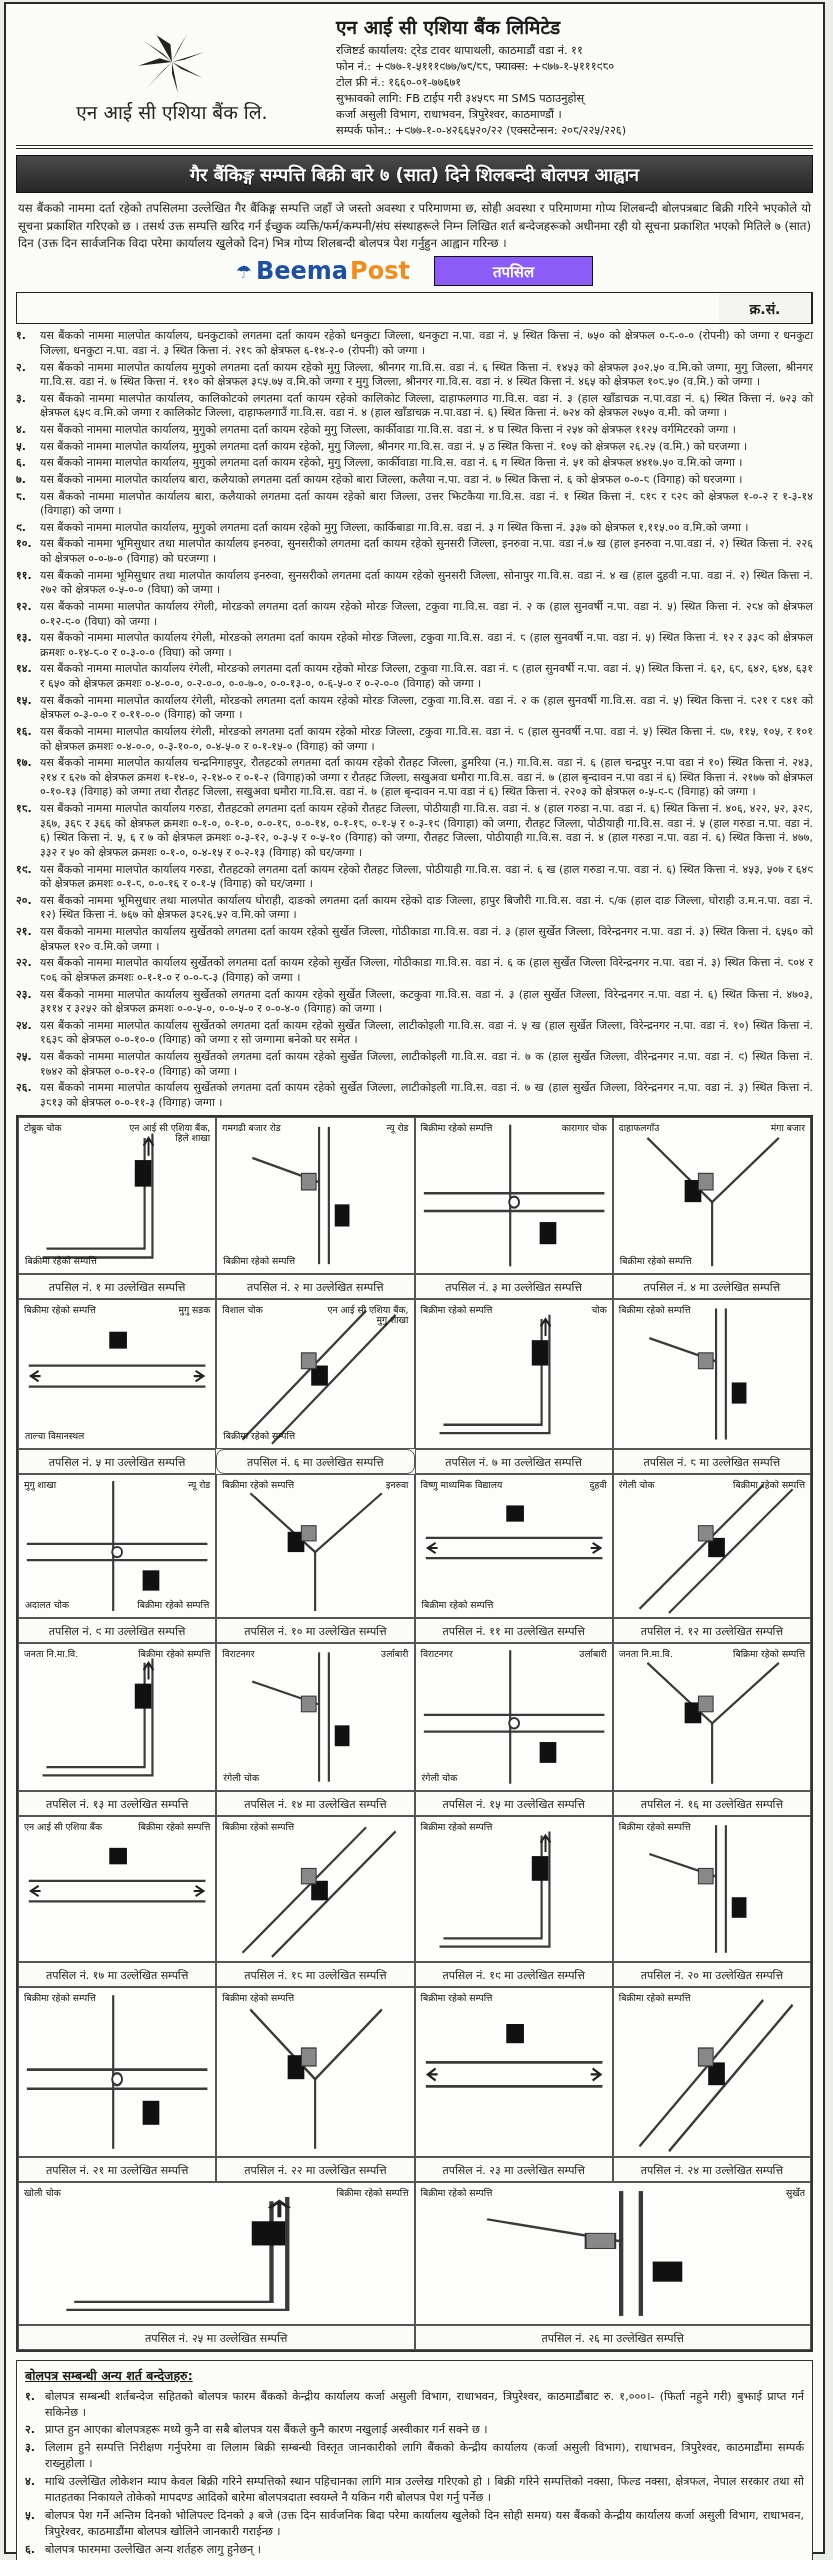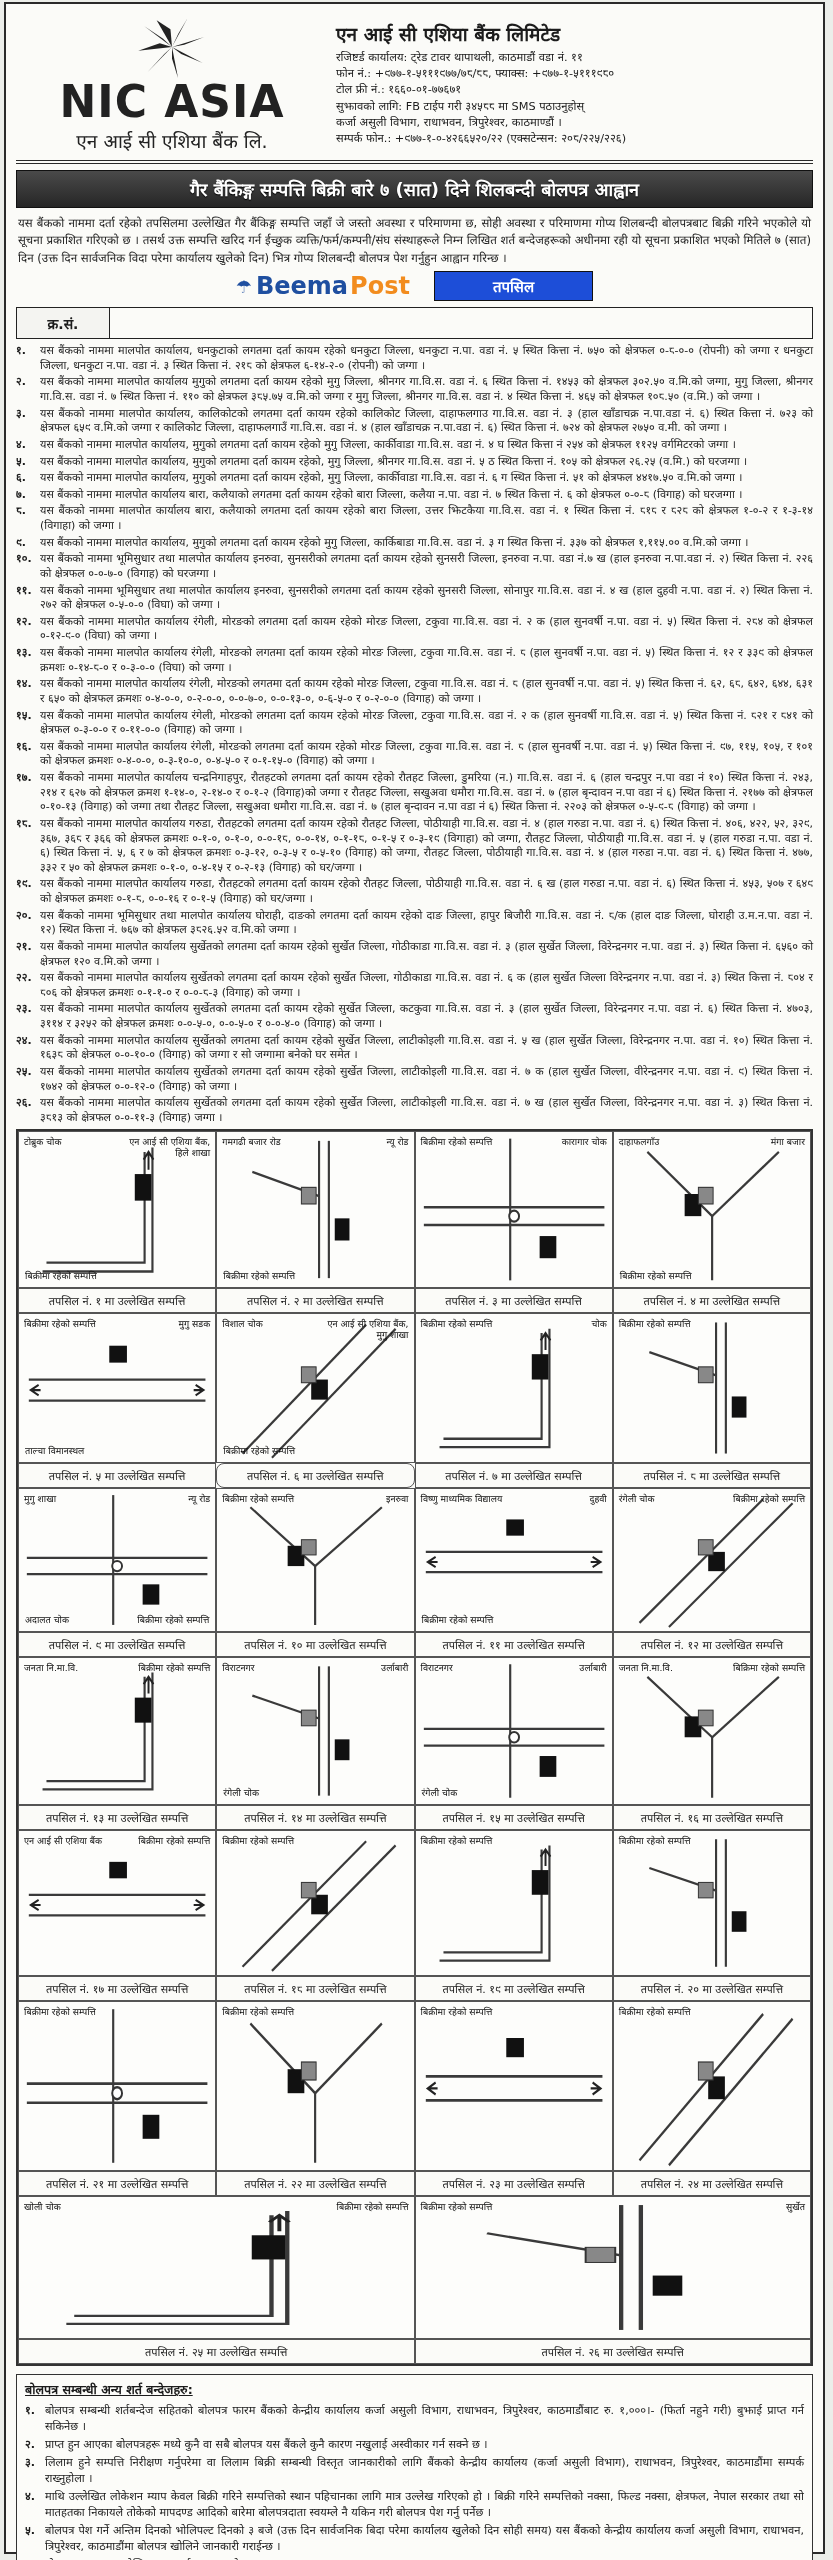--- a/index.html
+++ b/index.html
@@ -30,23 +30,23 @@
     color:#fff;text-align:center;font-size:18px;font-weight:bold;
     padding:6px 16px;border:1px solid #111;text-shadow:0 1px 1px #000;
   }
   
   .intro{font-size:11.6px;line-height:1.5;text-align:justify;margin:7px 2px 4px 2px;}
   .stamp-row{display:flex;justify-content:center;align-items:center;gap:24px;margin:2px 0 6px 0;}
   .beema{font-size:24px;font-weight:bold;display:flex;align-items:center;gap:2px;}
   .beema .b1{color:#1f4fa0;}
   .beema .b2{color:#f28c1e;}
   .umbrella{color:#1f4fa0;font-size:18px;margin-right:2px;}
-  .tapasil-box{background:#1d4ed8;color:#fff;font-size:15px;font-weight:bold;padding:4px 58px;border:1px solid #111;}
-  
-  .tbl-head{display:flex;border:1px solid #222;height:30px;}
+  .tapasil-box{background:#8b5cf6;color:#fff;font-size:15px;font-weight:bold;padding:4px 58px;border:1px solid #111;}
+  
+  .tbl-head{display:flex;border:1px solid #222;height:30px;justify-content:flex-end;}
   .sn-cell{width:92px;flex:none;display:flex;align-items:center;justify-content:center;font-weight:bold;font-size:14px;border-right:1px solid #222;background:#f4f4f1;}
   .detail-cell{flex:1;background:linear-gradient(#484848,#232323);color:#fff;display:flex;align-items:center;justify-content:center;font-size:15px;font-weight:bold;text-shadow:0 1px 1px #000;}
   
   .items{margin:5px 0 4px 0;}
   .item{display:flex;font-size:11px;line-height:1.33;margin-bottom:2px;}
   .item .num{width:24px;flex:none;font-weight:bold;}
   .item .txt{flex:1;text-align:justify;}
   
   .maps{border:2px solid #333;margin-top:2px;}
   .map-row{display:flex;}
@@ -79,21 +79,20 @@
             <polygon points="50,43 30,8 48,20"></polygon>
             <polygon points="50,43 70,6 58,26"></polygon>
             <polygon points="50,43 92,30 66,40"></polygon>
             <polygon points="50,43 90,64 62,52"></polygon>
             <polygon points="50,43 58,84 50,58"></polygon>
             <polygon points="50,43 18,76 40,52"></polygon>
             <polygon points="50,43 6,48 34,38"></polygon>
             <polygon points="50,43 14,16 38,32"></polygon>
           </g>
         </svg>
-        <div class="brand">NIC ASIA</div>
         <div class="tagline">एन आई सी एशिया बैंक लि.</div>
       </div>
       <div class="hdr-info">
         <div class="bank-name">एन आई सी एशिया बैंक लिमिटेड</div>
         <div id="hdr-lines">
             <div class="hdr-line">रजिष्टर्ड कार्यालय: ट्रेड टावर थापाथली, काठमाडौं वडा नं. ११</div>
             <div class="hdr-line">फोन नं.: +९७७-१-५१११९७७/७८/८८, फ्याक्स: +९७७-१-५१११९८०</div>
             <div class="hdr-line">टोल फ्री नं.: १६६०-०१-७७६७१</div>
             <div class="hdr-line">सुझावको लागि: FB टाईप गरी ३४५८८ मा SMS पठाउनुहोस्</div>
             <div class="hdr-line">कर्जा असुली विभाग, राधाभवन, त्रिपुरेश्वर, काठमाण्डौं ।</div>

